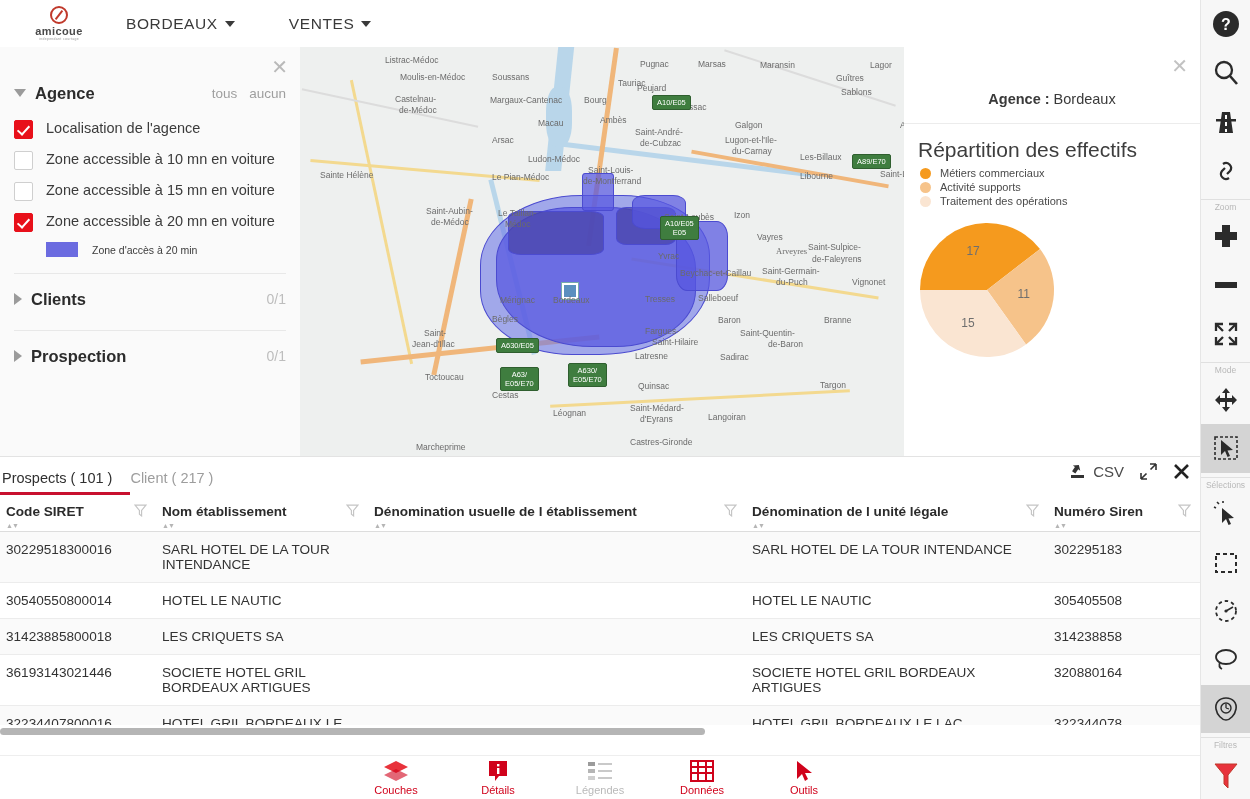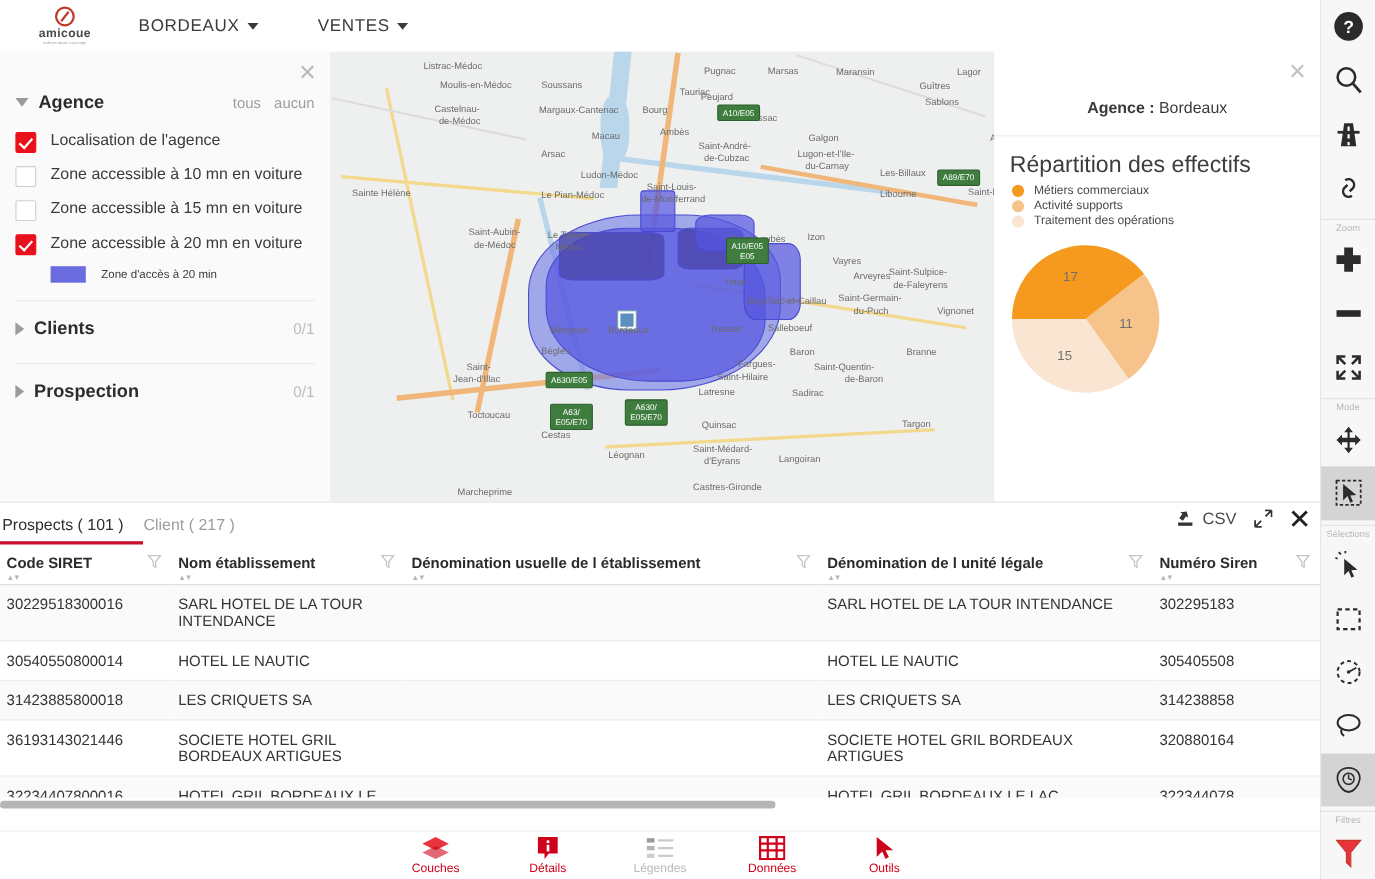--- a/index.html
+++ b/index.html
@@ -327,38 +327,38 @@
         <div class="mlabel" style="left: 192px; top: 125px;">Le Pian-Médoc</div>
         <div class="mlabel" style="left: 288px; top: 118px;">Saint-Louis-</div>
         <div class="mlabel" style="left: 283px; top: 129px;">de-Montferrand</div>
         <div class="mlabel" style="left: 126px; top: 159px;">Saint-Aubin-</div>
         <div class="mlabel" style="left: 131px; top: 170px;">de-Médoc</div>
         <div class="mlabel" style="left: 198px; top: 161px;">Le Taillan-</div>
         <div class="mlabel" style="left: 205px; top: 172px;">Médoc</div>
         <div class="mlabel" style="left: 364px; top: 165px;">Saint-Loubès</div>
         <div class="mlabel" style="left: 434px; top: 163px;">Izon</div>
         <div class="mlabel" style="left: 457px; top: 185px;">Vayres</div>
-        <div class="mlabel" style="left: 476px; top: 199px;">Arveyres</div>
+        <div class="mlabel" style="left: 476px; top: 199px; font-family: Liberation Serif, serif;">Arveyres</div>
         <div class="mlabel" style="left: 508px; top: 195px;">Saint-Sulpice-</div>
         <div class="mlabel" style="left: 512px; top: 207px;">de-Faleyrens</div>
         <div class="mlabel" style="left: 358px; top: 204px;">Yvrac</div>
         <div class="mlabel" style="left: 380px; top: 221px;">Beychac-et-Caillau</div>
         <div class="mlabel" style="left: 462px; top: 219px;">Saint-Germain-</div>
         <div class="mlabel" style="left: 476px; top: 230px;">du-Puch</div>
         <div class="mlabel" style="left: 552px; top: 230px;">Vignonet</div>
         <div class="mlabel" style="left: 200px; top: 248px;">Mérignac</div>
         <div class="mlabel" style="left: 345px; top: 247px;">Tresses</div>
         <div class="mlabel" style="left: 398px; top: 246px;">Salleboeuf</div>
         <div class="mlabel" style="left: 253px; top: 248px;">Bordeaux</div>
         <div class="mlabel" style="left: 192px; top: 267px;">Bègles</div>
         <div class="mlabel" style="left: 418px; top: 268px;">Baron</div>
         <div class="mlabel" style="left: 524px; top: 268px;">Branne</div>
         <div class="mlabel" style="left: 124px; top: 281px;">Saint-</div>
         <div class="mlabel" style="left: 112px; top: 292px;">Jean-d'Illac</div>
-        <div class="mlabel" style="left: 371px; top: 279px;">Fargues-</div>
+        <div class="mlabel" style="left: 345px; top: 279px;">Fargues-</div>
         <div class="mlabel" style="left: 352px; top: 290px;">Saint-Hilaire</div>
         <div class="mlabel" style="left: 440px; top: 281px;">Saint-Quentin-</div>
         <div class="mlabel" style="left: 468px; top: 292px;">de-Baron</div>
         <div class="mlabel" style="left: 335px; top: 304px;">Latresne</div>
         <div class="mlabel" style="left: 420px; top: 305px;">Sadirac</div>
         <div class="mlabel" style="left: 125px; top: 325px;">Toctoucau</div>
         <div class="mlabel" style="left: 338px; top: 334px;">Quinsac</div>
         <div class="mlabel" style="left: 192px; top: 343px;">Cestas</div>
         <div class="mlabel" style="left: 253px; top: 361px;">Léognan</div>
         <div class="mlabel" style="left: 330px; top: 356px;">Saint-Médard-</div>

